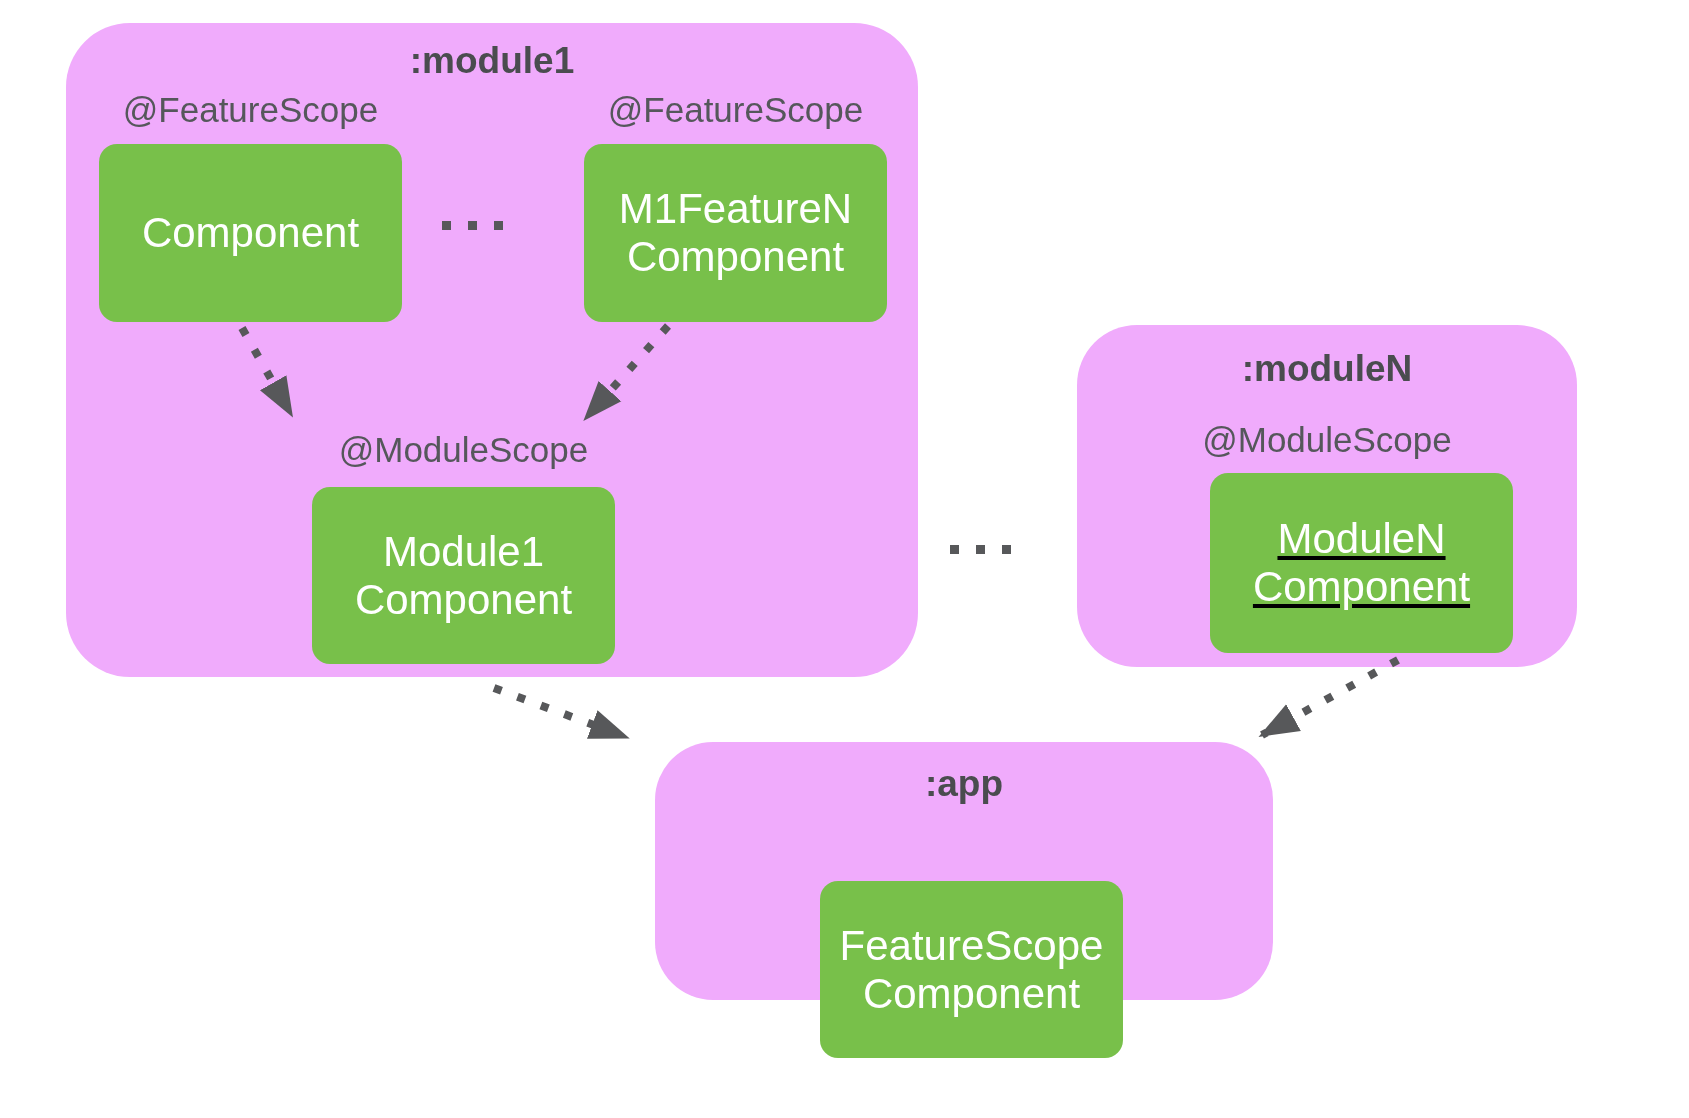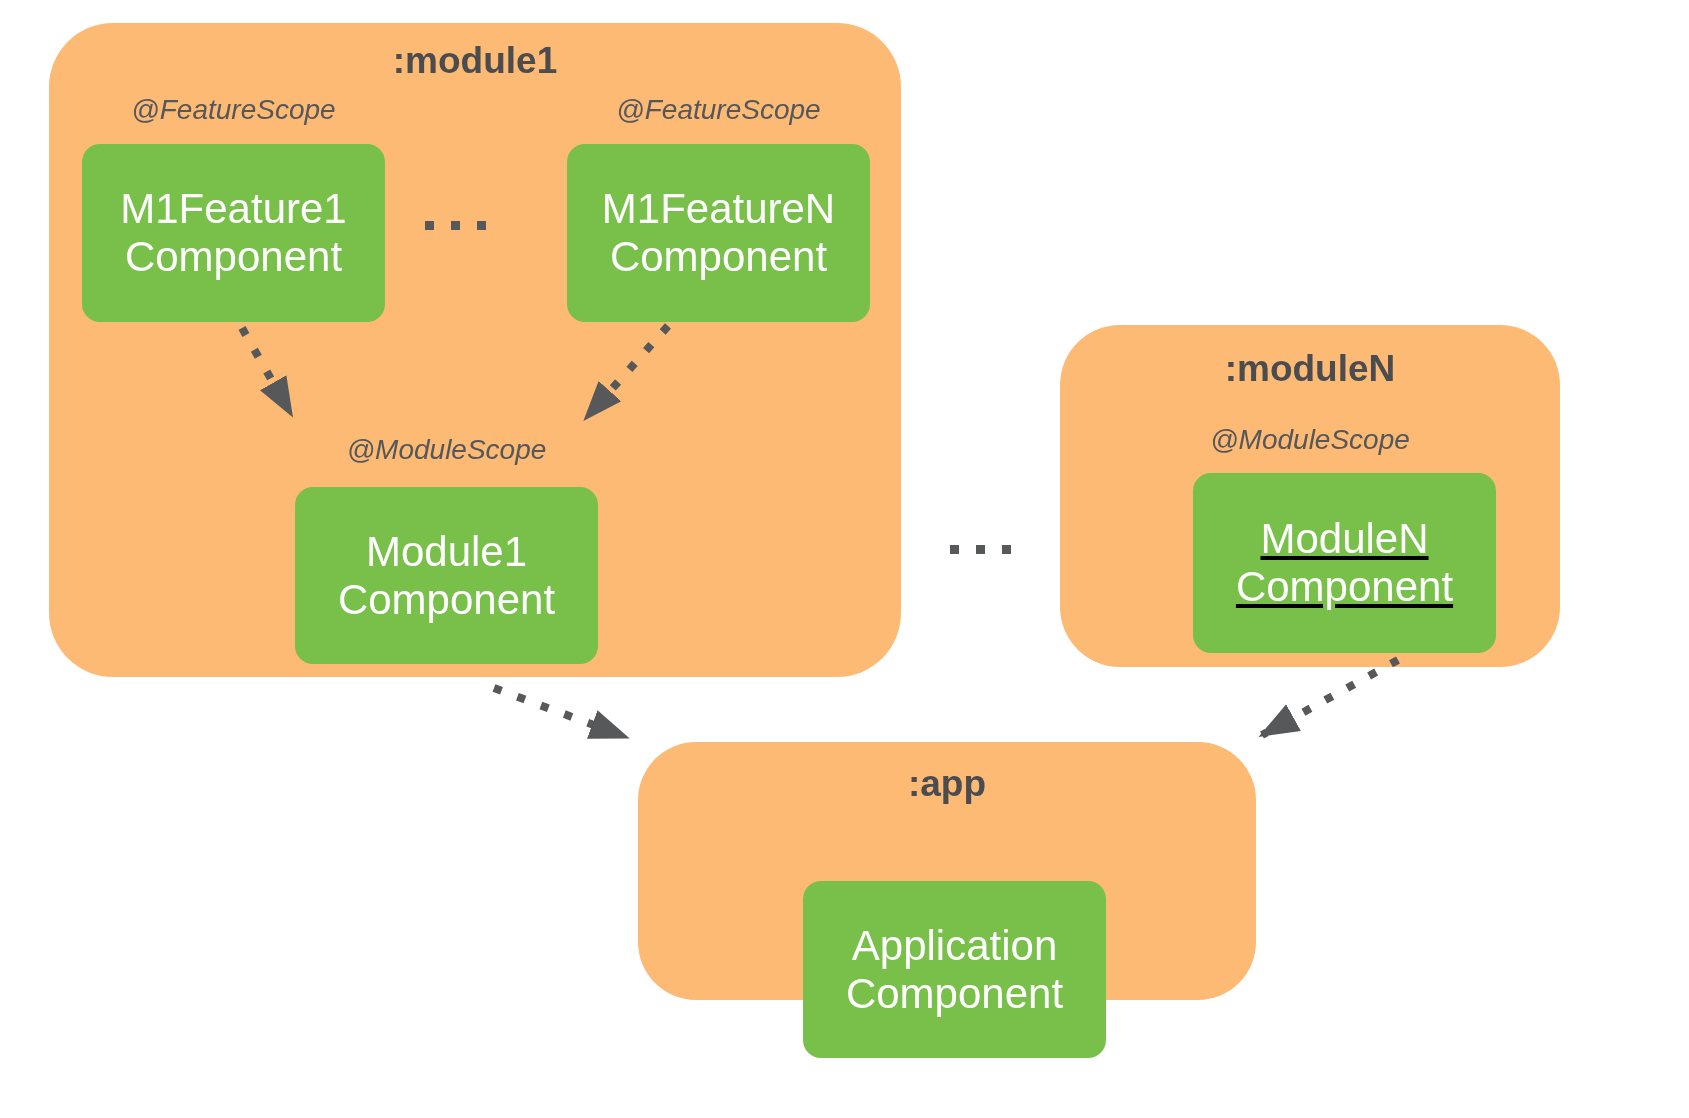--- a/index.html
+++ b/index.html
@@ -6,38 +6,38 @@
   .canvas {
     position: relative;
     width: 1689px;
     height: 1118px;
     background: #ffffff;
     overflow: hidden;
     font-family: "Liberation Sans", sans-serif;
   }
   .group {
     position: absolute;
-    background: #fdba74;
+    background: #f0abfc;
+    margin-left: 17px;
   }
   .group-title {
     position: absolute;
     left: 0; right: 0;
     text-align: center;
     font-size: 37px;
     font-weight: bold;
     line-height: 44px;
     color: #4a4c4f;
   }
   .scope-label {
     position: absolute;
     text-align: center;
-    font-size: 28px;
+    font-size: 35px;
     line-height: 38px;
     color: #55575b;
-    font-style: italic;
   }
   .scope-label.full { left: 0; right: 0; }
   .component-box {
     position: absolute;
     width: 303px;
     background: #78c04a;
     border-radius: 18px;
     display: flex;
     flex-direction: column;
     align-items: center;
@@ -78,21 +78,20 @@
 <div class="canvas">
 
   <div class="group" style="left:49px; top:23px; width:852px; height:654px; border-radius:64px;">
     <div class="group-title" style="top:16px;">:module1</div>
 
     <div class="scope-label" style="left:33px; width:303px; top:68px;">@FeatureScope</div>
 
     <div class="scope-label" style="left:518px; width:303px; top:68px;">@FeatureScope</div>
 
     <div class="component-box" style="left:33px; top:121px; height:178px;">
-      <span class="line">M1Feature1</span>
       <span class="line">Component</span>
     </div>
 
     <div class="dots" style="left:376px; top:198px;" title="...">
       <span class="dot"></span>
       <span class="dot"></span>
       <span class="dot"></span>
     </div>
 
     <div class="component-box" style="left:518px; top:121px; height:178px;">
@@ -123,21 +122,21 @@
       <span class="line">ModuleN</span>
       <span class="line">Component</span>
     </div>
   </div>
 
   <div class="group" style="left:638px; top:742px; width:618px; height:258px; border-radius:58px;">
     <div class="group-title" style="top:20px;">:app</div>
 
 
     <div class="component-box" style="left:165px; top:139px; height:177px;">
-      <span class="line">Application</span>
+      <span class="line">FeatureScope</span>
       <span class="line">Component</span>
     </div>
   </div>
 
   <svg class="arrows" width="1689" height="1118" viewBox="0 0 1689 1118">
     <defs>
       <marker id="ah" viewBox="0 0 10 10" refX="9" refY="5" markerWidth="5" markerHeight="5" orient="auto" markerUnits="strokeWidth">
         <path d="M0,1.2 L10,5 L0,8.8 Z" fill="#57585a"></path>
       </marker>
     </defs>

